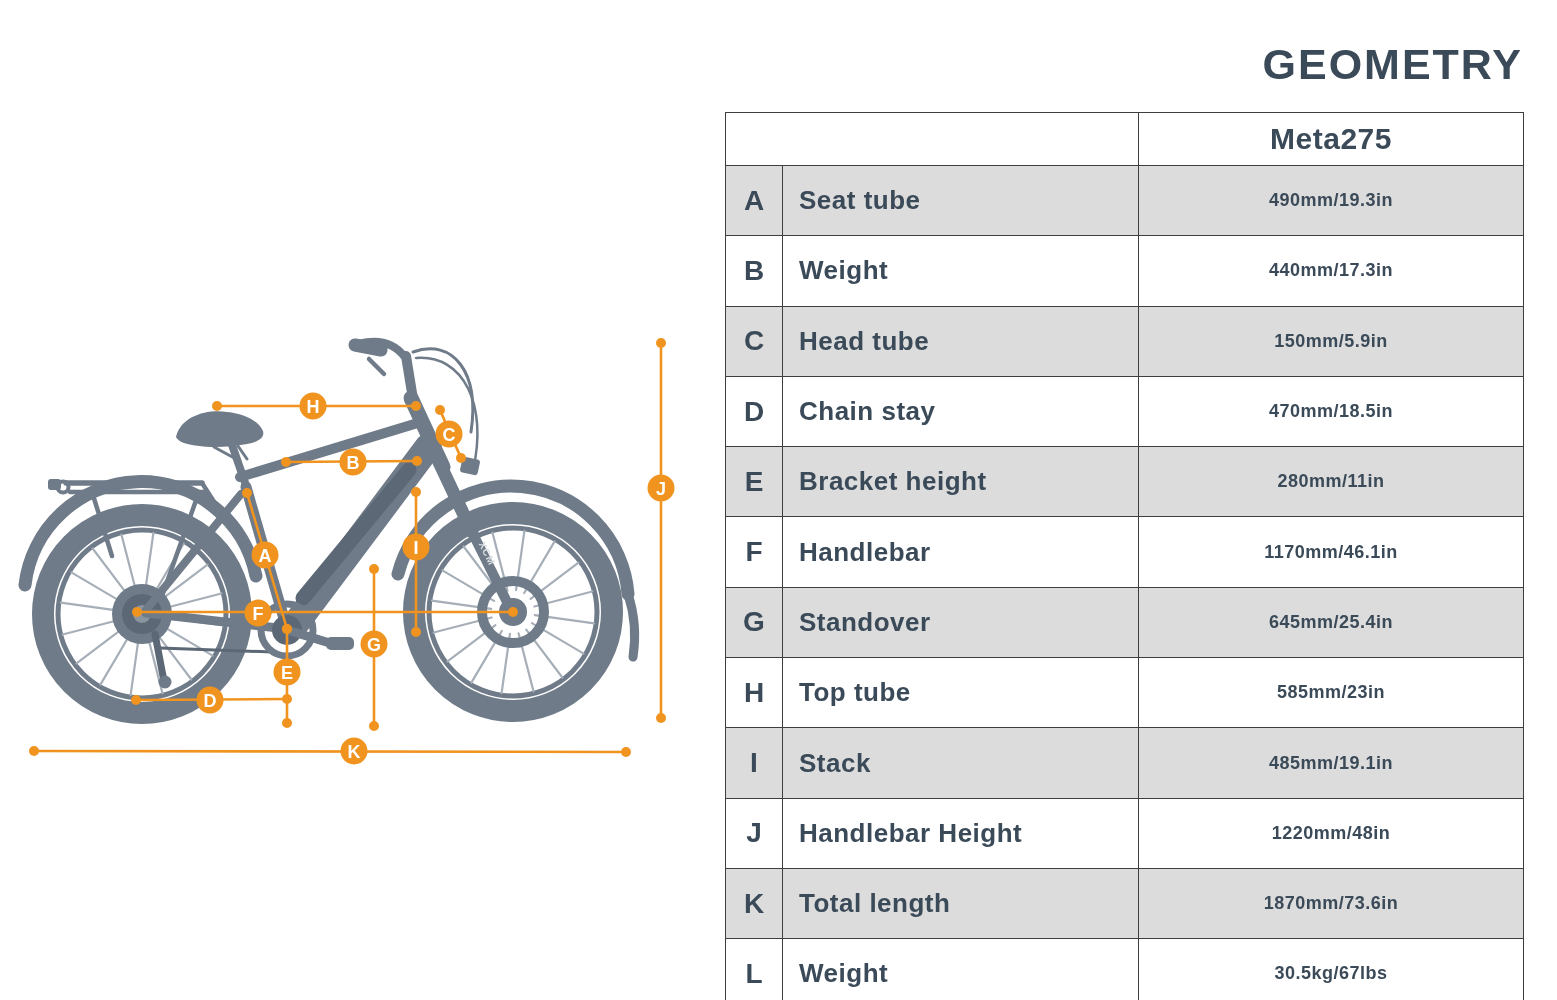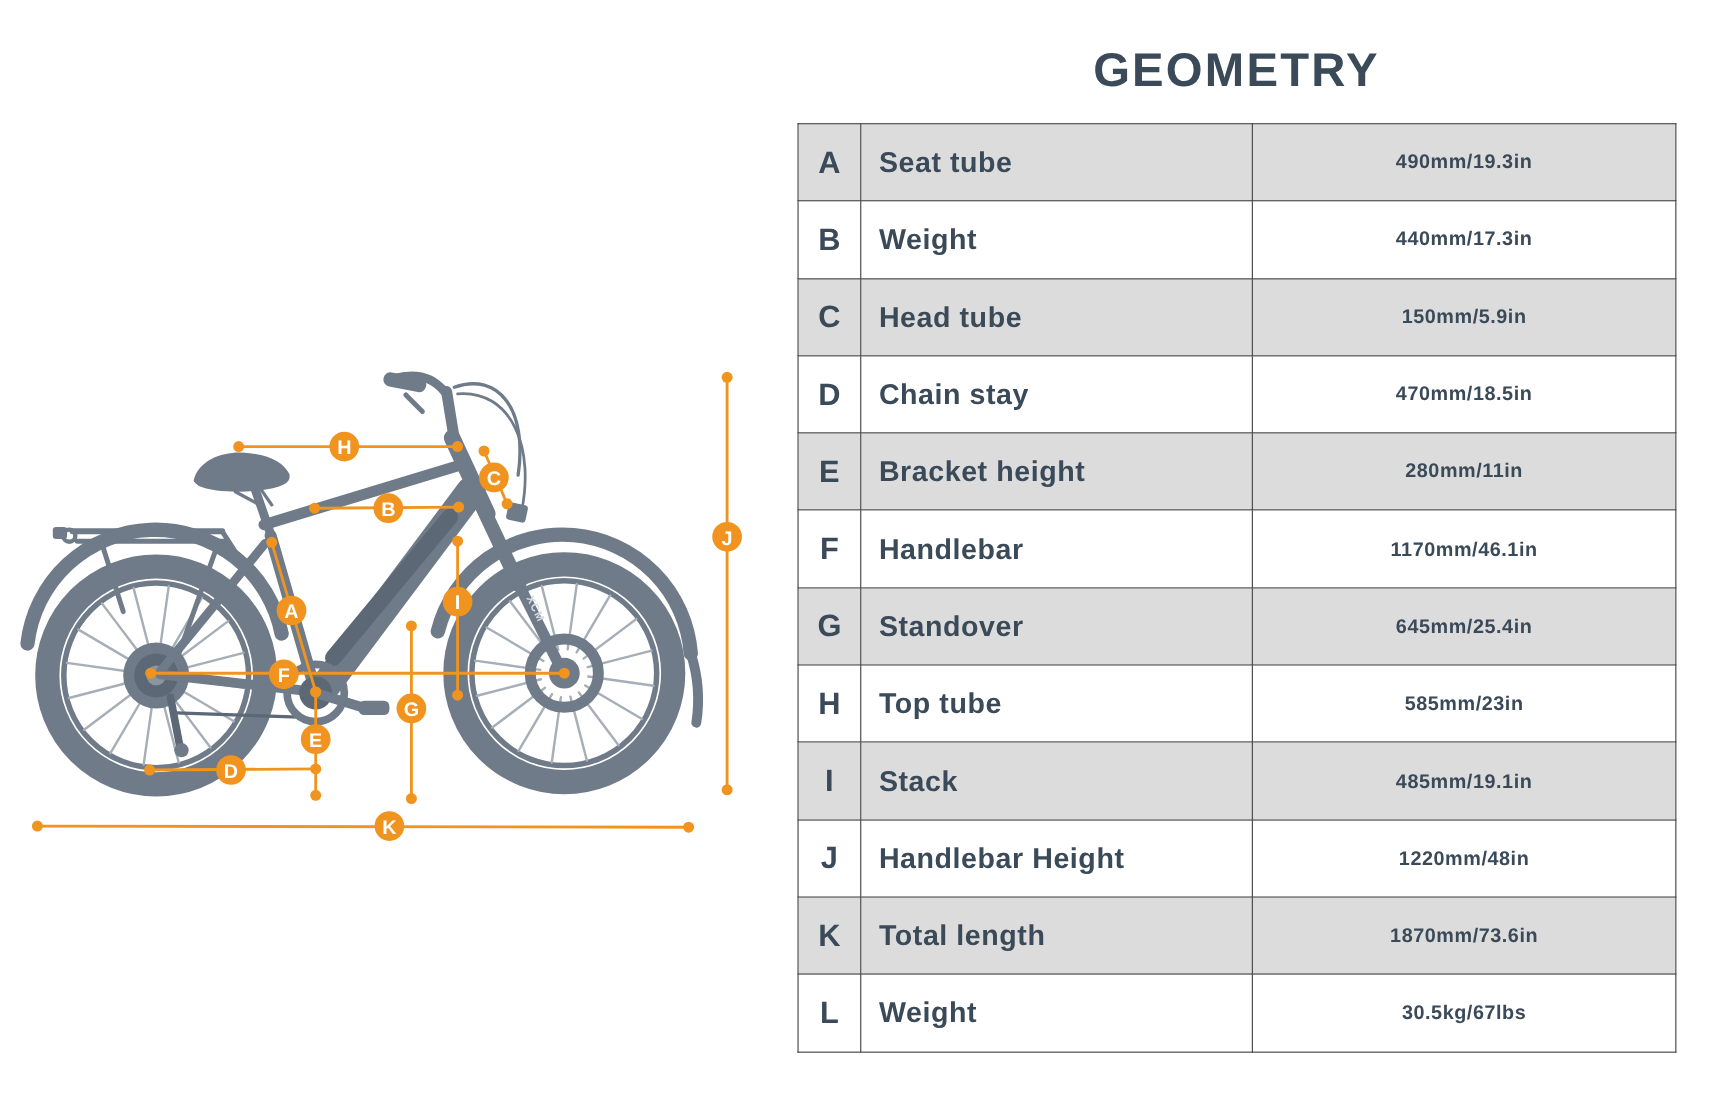--- a/index.html
+++ b/index.html
@@ -1,18 +1,18 @@
 <!DOCTYPE html>
 <html><head>
 <meta charset="utf-8">
 <style>
   html,body{margin:0;padding:0;background:#ffffff;}
   body{width:1557px;height:1000px;position:relative;overflow:hidden;
        font-family:"Liberation Sans",sans-serif;}
-  .title{position:absolute;left:725px;top:40px;width:798px;text-align:center;
+  .title{position:absolute;left:725px;top:40px;width:798px;text-align:right;
          font-size:43px;font-weight:bold;letter-spacing:2px;color:#3B4A58;}
   #diagram-svg{position:absolute;left:0;top:0;width:700px;height:1000px;}
   table.geo{position:absolute;left:725px;top:112px;width:798px;
             border-collapse:collapse;table-layout:fixed;color:#3B4A58;}
   table.geo td{border:1.5px solid #3E3E3E;overflow:hidden;}
   table.geo tr.hdr td{height:50px;background:#ffffff;}
   table.geo td.model{font-size:30px;font-weight:bold;text-align:center;letter-spacing:0.5px;}
   table.geo tr.data td{height:67.3px;}
   table.geo tr.odd{background:#DCDCDC;}
   td.letter{text-align:center;font-size:28px;font-weight:bold;}
@@ -204,20 +204,24 @@
 
 <div class="title">GEOMETRY</div>
 
 <table class="geo">
   <colgroup>
       <col style="width:57px">
       <col style="width:356px">
       <col style="width:385px">
     </colgroup>
   <tbody>
+      <tr class="hdr">
+    <td colspan="2"></td>
+    <td class="model">Meta275</td>
+  </tr>
   <tr class="data odd">
     <td class="letter">A</td>
     <td class="name">Seat tube</td>
     <td class="value">490mm/19.3in</td>
   </tr>
   <tr class="data">
     <td class="letter">B</td>
     <td class="name">Weight</td>
     <td class="value">440mm/17.3in</td>
   </tr>

